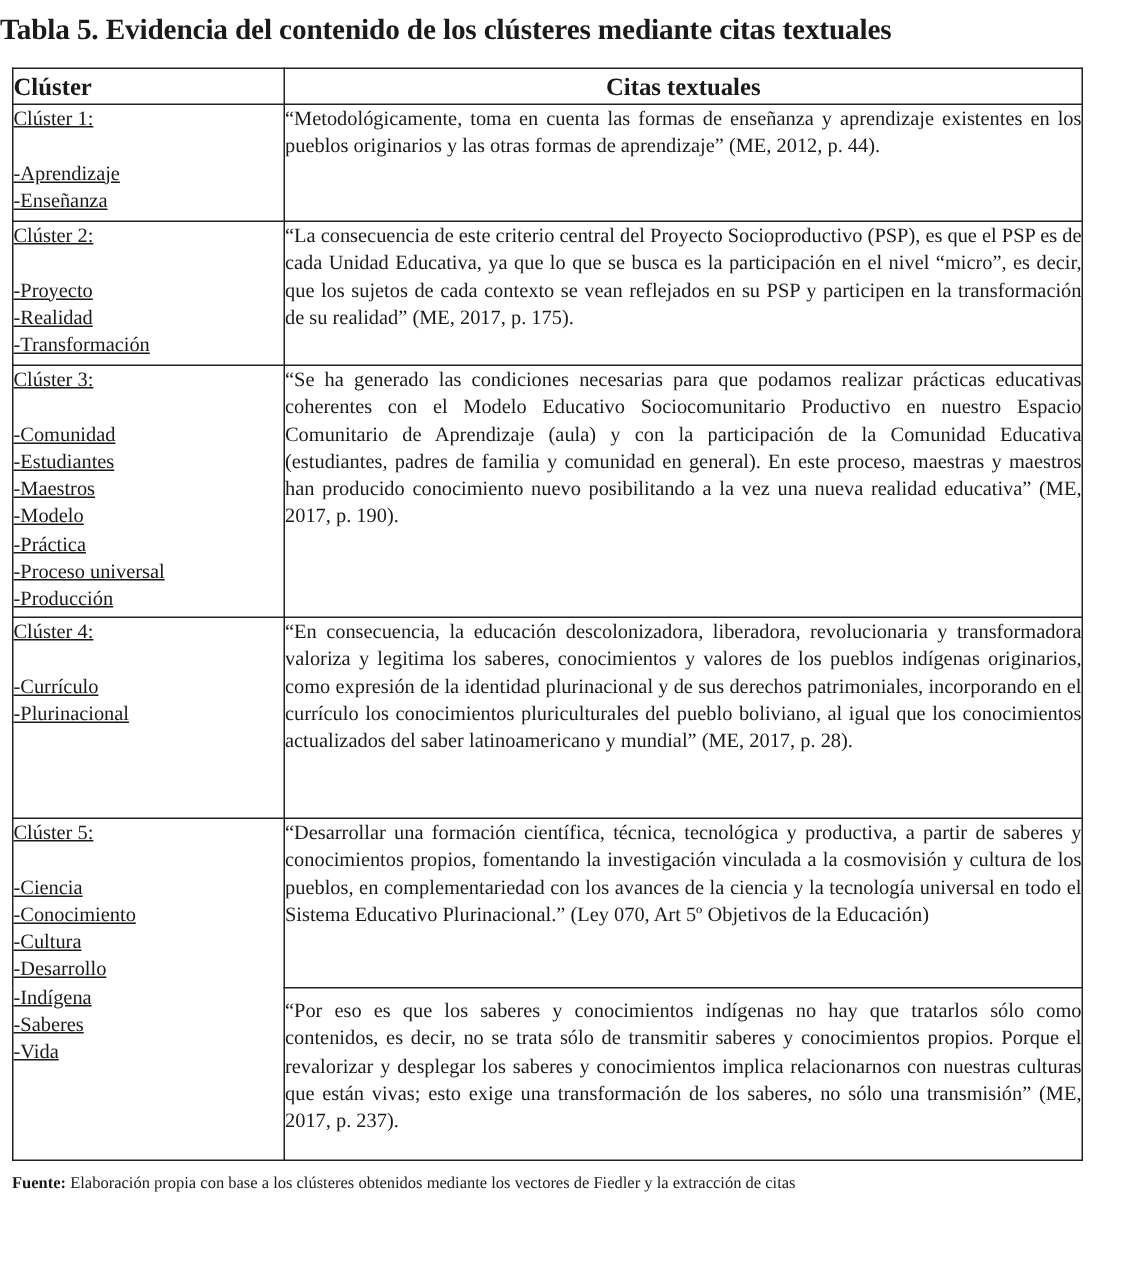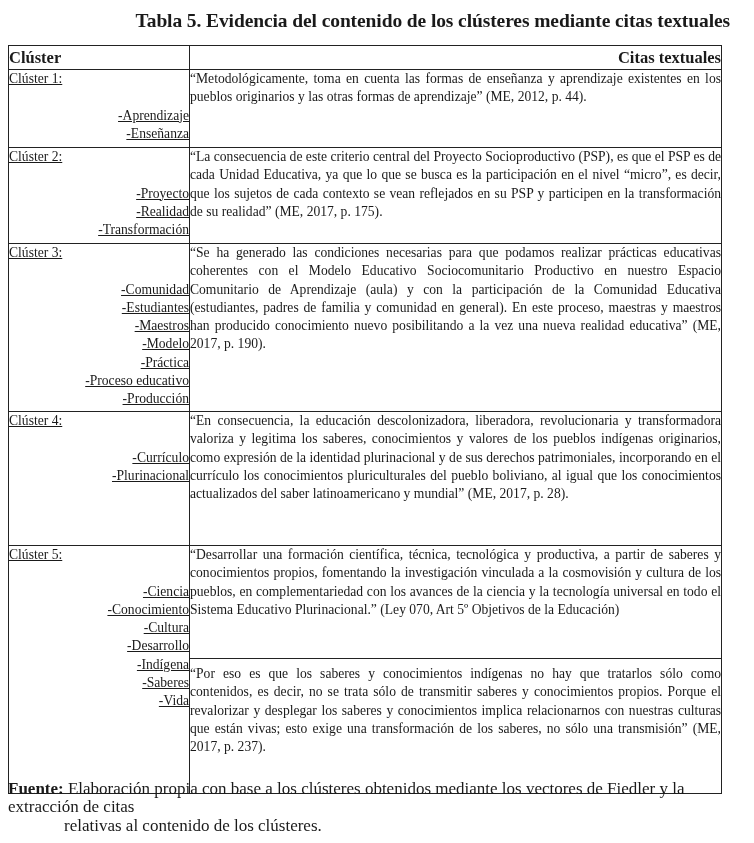--- a/index.html
+++ b/index.html
@@ -3,41 +3,41 @@
 <meta charset="utf-8">
 <style>
   html, body { margin: 0; padding: 0; background: #ffffff; }
   body {
     width: 754px; height: 843px; position: relative; overflow: hidden;
     font-family: "Liberation Serif", "DejaVu Serif", serif;
     color: #1a1a1a;
   }
   .title {
     position: absolute; top: 10px; left: 0; width: 730px;
-    text-align: right; font-weight: bold; font-size: 19.5px;
+    text-align: left; font-weight: bold; font-size: 19.5px;
     letter-spacing: -0.1px;
   }
   table.main {
     position: absolute; top: 45px; left: 8px; width: 714px;
     border-collapse: collapse; font-size: 13.6px; line-height: 18.3px;
   }
   table.main td, table.main th {
     border: 1.3px solid #222; vertical-align: top; padding: 0; margin-top: 20px;
   }
   th { font-weight: bold; font-size: 16.5px; height: 23px; line-height: 23px; }
   th.c1 { text-align: left; padding-left: 5px; width: 180px; }
-  th.c2 { text-align: right; }
+  th.c2 { text-align: center; }
   td.k { padding: 3px 5px 0 5px; text-decoration: underline; }
   td.q { padding: 3px 6px 0 6px; text-align: justify; }
   .kw-label { display: block; }
   .kw-gap { display: block; height: 18.3px; }
-  .kw { display: block; text-align: right; }
+  .kw { display: block; }
   .footer {
     position: absolute; top: 780px; left: 8px; width: 716px;
-    font-size: 17px; line-height: 18.3px;
+    font-size: 11px; line-height: 18.3px;
   }
   .footer .lbl { font-weight: bold; }
   .footer .txt { }
   .footer .indent { padding-left: 56px; display: block; }
 </style>
 </head>
 <body>
 
 <div class="title">Tabla 5. Evidencia del contenido de los clústeres mediante citas textuales</div>
 
@@ -71,21 +71,21 @@
 
   <tr style="height:168px">
     <td class="k">
       <span class="kw-label">Clúster 3:</span>
       <span class="kw-gap"></span>
       <span class="kw">-Comunidad</span>
       <span class="kw">-Estudiantes</span>
       <span class="kw">-Maestros</span>
       <span class="kw">-Modelo</span>
       <span class="kw">-Práctica</span>
-      <span class="kw">-Proceso educativo</span>
+      <span class="kw">-Proceso universal</span>
       <span class="kw">-Producción</span>
     </td>
     <td class="q">“Se ha generado las condiciones necesarias para que podamos realizar prácticas educativas coherentes con el Modelo Educativo Sociocomunitario Productivo en nuestro Espacio Comunitario de Aprendizaje (aula) y con la participación de la Comunidad Educativa (estudiantes, padres de familia y comunidad en general). En este proceso, maestras y maestros han producido conocimiento nuevo posibilitando a la vez una nueva realidad educativa” (ME, 2017, p. 190).</td>
   </tr>
 
   <tr style="height:134px">
     <td class="k">
       <span class="kw-label">Clúster 4:</span>
       <span class="kw-gap"></span>
       <span class="kw">-Currículo</span>
@@ -102,23 +102,22 @@
       <span class="kw">-Conocimiento</span>
       <span class="kw">-Cultura</span>
       <span class="kw">-Desarrollo</span>
       <span class="kw">-Indígena</span>
       <span class="kw">-Saberes</span>
       <span class="kw">-Vida</span>
     </td>
     <td class="q">“Desarrollar una formación científica, técnica, tecnológica y productiva, a partir de saberes y conocimientos propios, fomentando la investigación vinculada a la cosmovisión y cultura de los pueblos, en complementariedad con los avances de la ciencia y la tecnología universal en todo el Sistema Educativo Plurinacional.” (Ley 070, Art 5º Objetivos de la Educación)</td>
   </tr>
 
-  <tr style="height:135px">
+  <tr style="height:115px">
     <td class="q" style="padding-top:6px">“Por eso es que los saberes y conocimientos indígenas no hay que tratarlos sólo como contenidos, es decir, no se trata sólo de transmitir saberes y conocimientos propios. Porque el revalorizar y desplegar los saberes y conocimientos implica relacionarnos con nuestras culturas que están vivas; esto exige una transformación de los saberes, no sólo una transmisión” (ME, 2017, p. 237).</td>
   </tr>
 </tbody>
   </table>
 
 <div class="footer">
   <span class="lbl">Fuente:</span>
   <span class="txt">Elaboración propia con base a los clústeres obtenidos mediante los vectores de Fiedler y la extracción de citas</span>
-  <span class="indent">relativas al contenido de los clústeres.</span>
 </div>
 
 </body></html>

